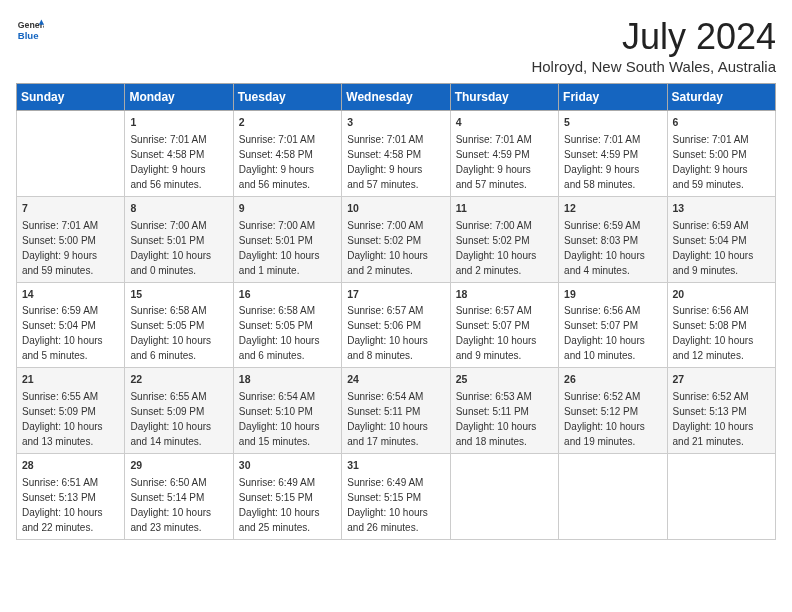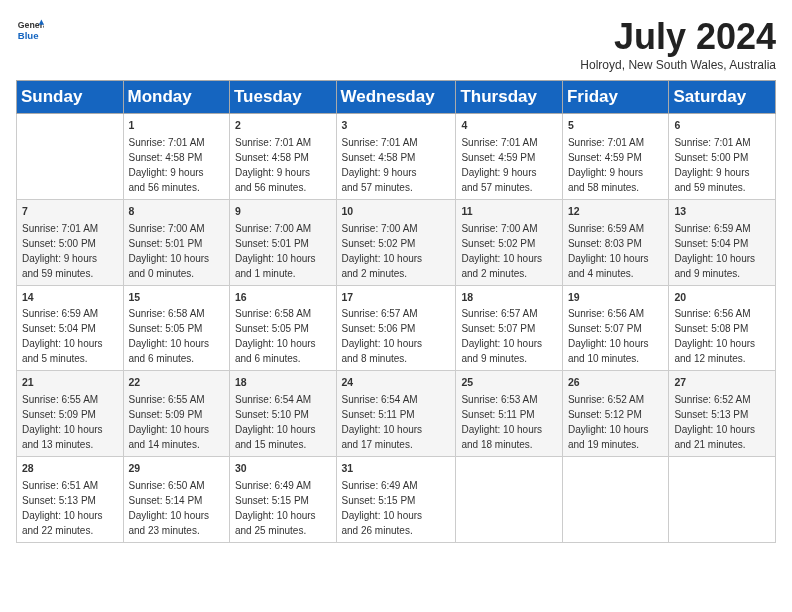--- a/index.html
+++ b/index.html
@@ -23,38 +23,38 @@
     }
     .logo-icon {
       width: 28px;
       height: 28px;
     }
     .title-area {
       text-align: right;
     }
     .main-title {
       font-size: 36px;
-      font-weight: bold;
+      font-weight: normal;
       color: #222;
     }
     .subtitle {
-      font-size: 12px;
+      font-size: 15px;
       color: #333;
     }
     table {
       width: 100%;
       border-collapse: collapse;
       font-size: 10.5px;
     }
     thead tr th {
       background-color: #1565c0;
       color: #fff;
       padding: 6px 4px;
       text-align: left;
-      font-size: 17px;
+      font-size: 12px;
       border: 1px solid #aaa;
     }
     tbody tr td {
       border: 1px solid #ccc;
       padding: 4px 5px;
       vertical-align: top;
       color: #333;
       line-height: 1.5;
     }
     tbody tr:nth-child(even) td {

